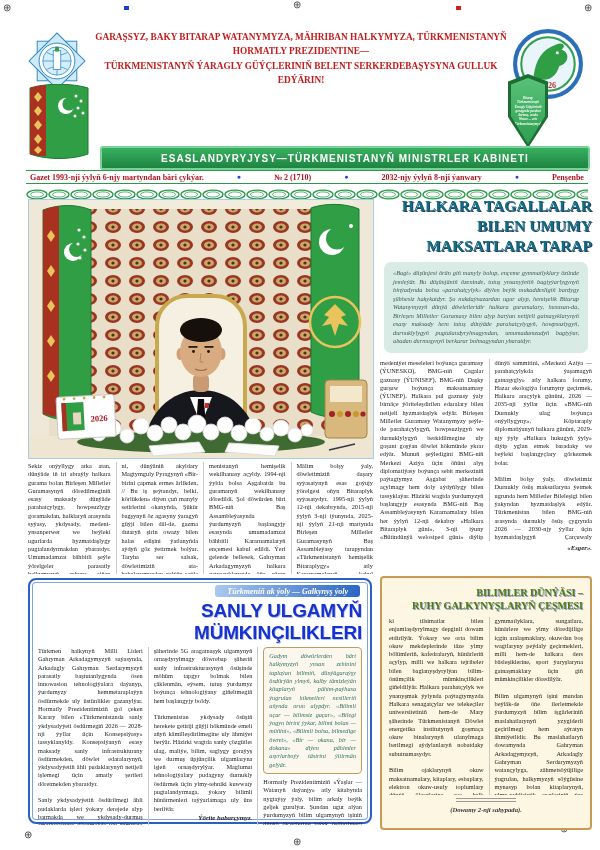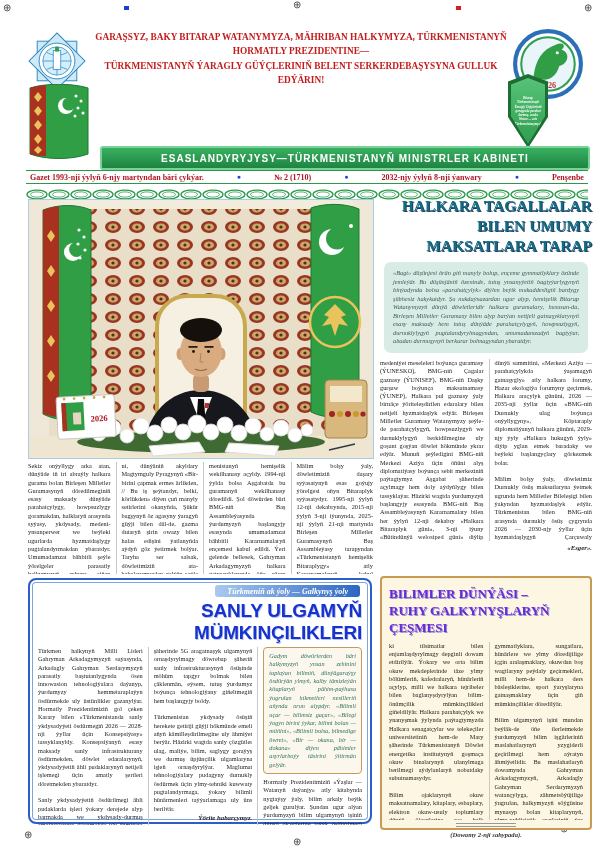--- a/index.html
+++ b/index.html
@@ -67,21 +67,21 @@
          color:#fff;font-style:italic;font-weight:bold;font-size:8px;padding:1.5px 12px;border-radius:3px;}
   .sanly-title{margin:14px 0 3px 2px;font-family:"Liberation Sans",sans-serif;font-weight:800;
          font-size:19px;color:#1733cf;letter-spacing:-0.2px;text-shadow:0.8px 0.8px 0 #b9c2ea;text-align:right;}
   .sanly-cols{grid-template-columns:1fr 1fr 1fr;gap:0 5px;height:178px;}
   .quote-box{border:1.5px solid #c79a5a;background:#fbf7ec;border-radius:4px;padding:4px 5px;
          font-style:italic;color:#2e6f62;margin-bottom:4px;font-size:6.2px;line-height:1.35;
          text-align:justify;}
   
   .bilim{position:absolute;left:380px;top:576px;width:212px;height:254px;background:#fdf6e2;
          border:2px solid #c99a52;border-radius:4px;box-sizing:border-box;padding:6px 7px;}
-  .bilim-title{text-align:left;font-weight:bold;font-size:13px;line-height:1.3;color:#6d28d9;
+  .bilim-title{text-align:right;font-weight:bold;font-size:10px;line-height:1.3;color:#4d7c0f;
          text-shadow:1px 1px 0 #8d97d2;font-family:"Liberation Serif",serif;margin:2px 0 5px 0;}
   .bilim-cols{grid-template-columns:1fr 1fr;gap:0 5px;height:178px;}
   .cont{margin-top:4px;text-align:center;font-size:6.6px;font-style:italic;font-weight:bold;color:#333;}
   .cont-rule{width:60px;margin:3px auto 1px auto;border-top:1px solid #999;border-bottom:1px solid #999;height:2px;}
 </style>
 </head>
 <body>
 
 <div class="page">
 

